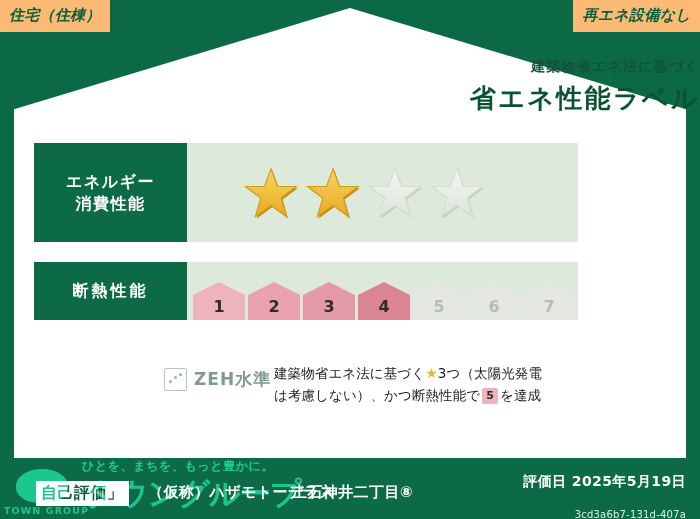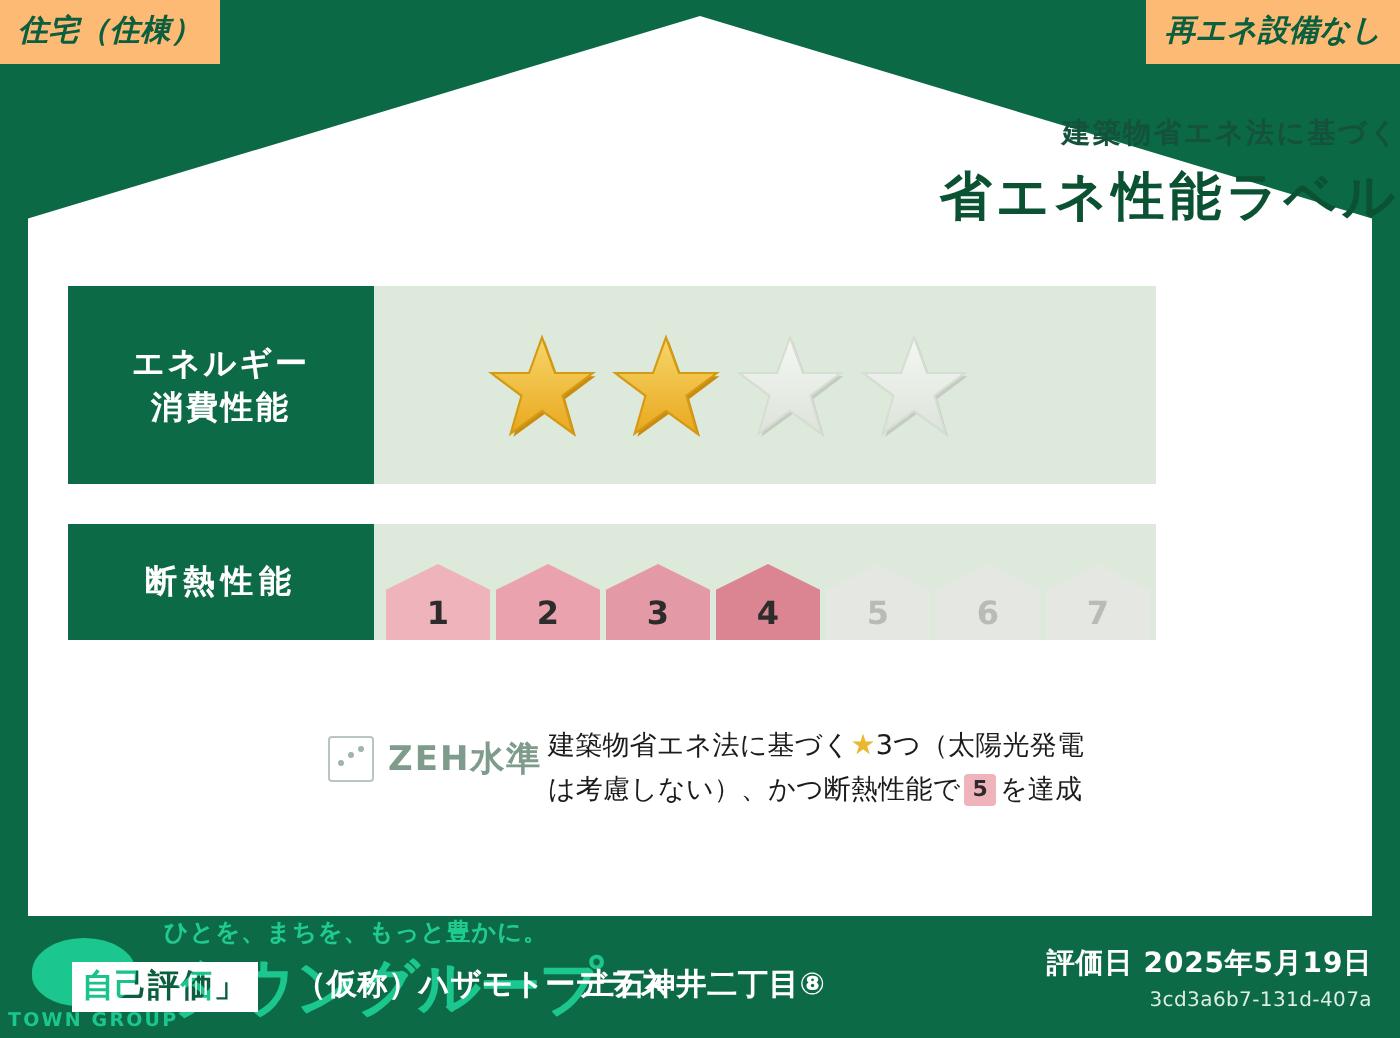--- a/index.html
+++ b/index.html
@@ -283,21 +283,21 @@
     color: #ffffff;
     font-size: 14px;
     font-weight: 700;
     letter-spacing: 0.4px;
     white-space: nowrap;
   }
   .footer-id {
     color: #dfeee7;
     font-size: 10px;
     letter-spacing: 0.2px;
-    margin-top: 4px;
+    margin-top: 18px;
     white-space: nowrap;
   }
 
   
   .watermark {
     position: absolute;
     left: 0;
     bottom: 0;
     width: 330px;
     height: 64px;

